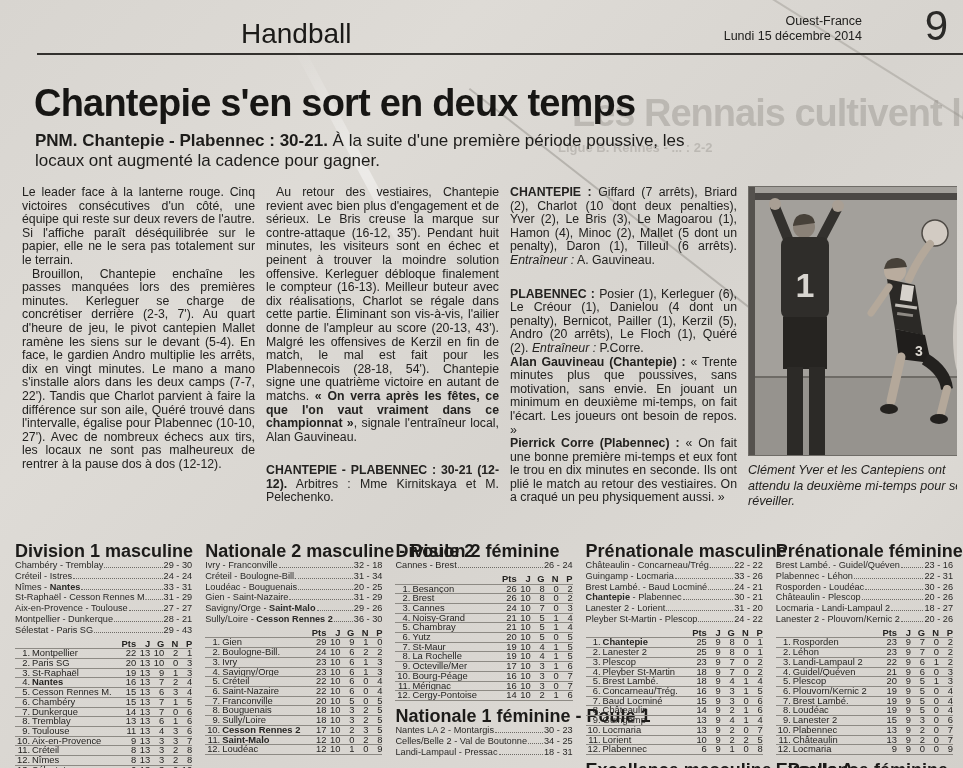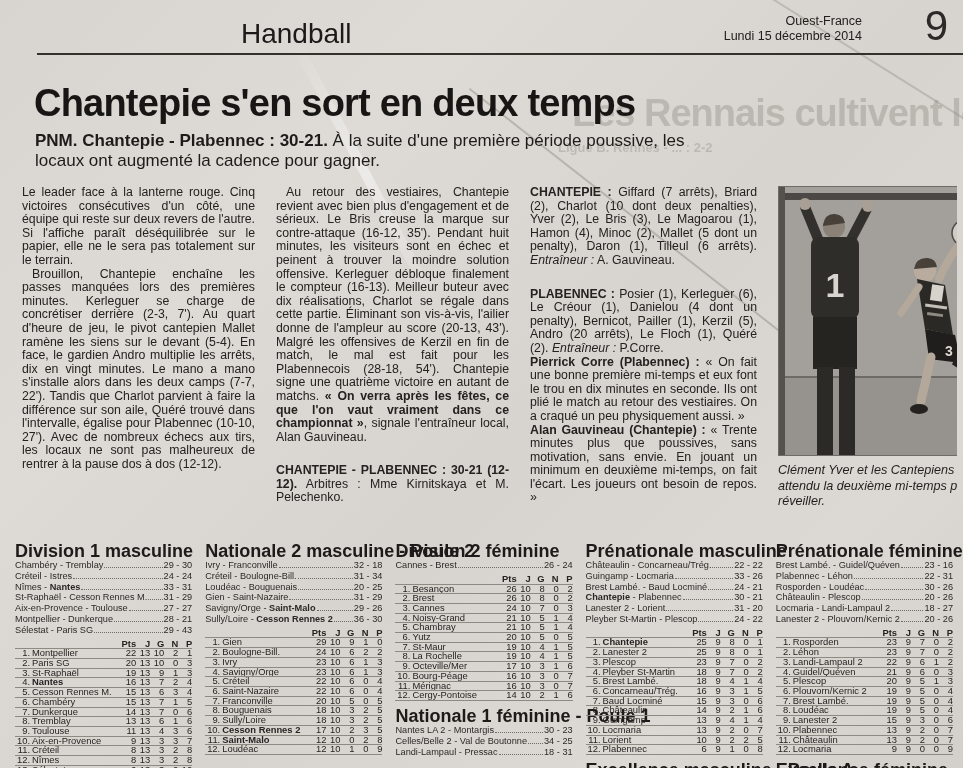--- a/index.html
+++ b/index.html
@@ -17,21 +17,21 @@
   .ghost.g3{top:140px;left:558px;font-size:13px;opacity:.4;}
   
   .section-title{position:absolute;top:18px;left:241px;font-size:28px;color:#1b1a18;}
   .issue{position:absolute;top:14px;right:101px;text-align:right;font-size:12.5px;line-height:15px;color:#21201e;}
   .pagenum{position:absolute;top:2px;right:15px;font-size:42px;color:#2b2a28;}
   .rule{position:absolute;top:53px;left:37px;right:0;height:2px;background:#33312e;}
   
   h1.headline{position:absolute;top:82px;left:34px;margin:0;font-size:38px;font-weight:bold;letter-spacing:-.8px;color:#171614;}
   .lede{position:absolute;top:131px;left:35px;width:700px;margin:0;font-size:17px;line-height:20px;color:#1d1c1a;}
   
-  .body-grid{position:absolute;top:186px;left:22px;right:6px;height:358px;display:flex;gap:21px;overflow:hidden;}
+  .body-grid{position:absolute;top:186px;left:22px;right:6px;height:358px;display:flex;gap:11px;overflow:hidden;}
   .col{width:233px;flex:none;}
   .col.c3{width:227px;}
   .para{margin:0;font-size:12.3px;line-height:13.6px;text-align:justify;color:#232220;}
   .para.indent{text-indent:10px;}
   .para.gap{margin-top:20px;}
   .b{font-weight:bold;}
   .i{font-style:italic;}
   
   .photo-block{width:222px;flex:none;position:relative;}
   .photo{position:relative;width:216px;height:268px;border:1px solid #6f6c67;background:#a3a09b;}
@@ -80,22 +80,22 @@
         <p class="para"><span>Le leader face à la lanterne rouge. Cinq victoires consécutives d'un côté, une équipe qui reste sur deux revers de l'autre. Si l'affiche paraît déséquilibrée sur le papier, elle ne le sera pas totalement sur le terrain.</span></p>
         <p class="para indent"><span>Brouillon, Chantepie enchaîne les passes manquées lors des premières minutes. Kerleguer se charge de concrétiser derrière (2-3, 7'). Au quart d'heure de jeu, le pivot cantepien Mallet ramène les siens sur le devant (5-4). En face, le gardien Andro multiplie les arrêts, dix en vingt minutes. Le mano a mano s'installe alors dans les deux camps (7-7, 22'). Tandis que Charlot parvient à faire la différence sur son aile, Quéré trouvé dans l'intervalle, égalise pour Plabennec (10-10, 27'). Avec de nombreux échecs aux tirs, les locaux ne sont pas malheureux de rentrer à la pause dos à dos (12-12).</span></p>
       </div>
     <div class="col">
         <p class="para indent"><span>Au retour des vestiaires, Chantepie revient avec bien plus d'engagement et de sérieux. Le Bris creuse la marque sur contre-attaque (16-12, 35'). Pendant huit minutes, les visiteurs sont en échec et peinent à trouver la moindre solution offensive. Kerleguer débloque finalement le compteur (16-13). Meilleur buteur avec dix réalisations, Charlot se régale dans cette partie. Éliminant son vis-à-vis, l'ailier donne de l'ampleur au score (20-13, 43'). Malgré les offensives de Kerzil en fin de match, le mal est fait pour les Plabennecois (28-18, 54'). Chantepie signe une quatrième victoire en autant de matchs. </span><span class="b">« On verra après les fêtes, ce que l'on vaut vraiment dans ce championnat »</span><span>, signale l'entraîneur local, Alan Gauvineau.</span></p>
         <p class="para gap"><span class="b">CHANTEPIE - PLABENNEC : 30-21 (12-12).</span><span> Arbitres : Mme Kirnitskaya et M. Pelechenko.</span></p>
       </div>
     <div class="col c3">
         <p class="para"><span class="b">CHANTEPIE :</span><span> Giffard (7 arrêts), Briard (2), Charlot (10 dont deux penalties), Yver (2), Le Bris (3), Le Magoarou (1), Hamon (4), Minoc (2), Mallet (5 dont un penalty), Daron (1), Tilleul (6 arrêts). </span><span class="i">Entraîneur :</span><span> A. Gauvineau.</span></p>
         <p class="para gap"><span class="b">PLABENNEC :</span><span> Posier (1), Kerleguer (6), Le Créour (1), Danielou (4 dont un penalty), Bernicot, Pailler (1), Kerzil (5), Andro (20 arrêts), Le Floch (1), Quéré (2). </span><span class="i">Entraîneur :</span><span> P.Corre.</span></p>
+        <p class="para"><span class="b">Alan Gauvineau (Chantepie) :</span><span> « Trente minutes plus que poussives, sans motivation, sans envie. En jouant un minimum en deuxième mi-temps, on fait l'écart. Les joueurs ont besoin de repos. »</span></p>
         <p class="para"><span class="b">Pierrick Corre (Plabennec) :</span><span> « On fait une bonne première mi-temps et eux font le trou en dix minutes en seconde. Ils ont plié le match au retour des vestiaires. On a craqué un peu physiquement aussi. »</span></p>
-        <p class="para"><span class="b">Alan Gauvineau (Chantepie) :</span><span> « Trente minutes plus que poussives, sans motivation, sans envie. En jouant un minimum en deuxième mi-temps, on fait l'écart. Les joueurs ont besoin de repos. »</span></p>
       </div>
 
     <figure class="photo-block" style="margin:0;">
       <div class="photo">
         <svg width="216" height="268" viewBox="0 0 216 268">
           <rect width="216" height="268" fill="#a3a09b"></rect>
           <rect y="6" width="216" height="7" fill="#4b4845"></rect>
           <rect y="190" width="216" height="78" fill="#96938e"></rect>
           <line x1="0" y1="190" x2="216" y2="190" stroke="#6e6b66" stroke-width="2"></line>
           <rect width="6" height="268" fill="#55524e"></rect>

